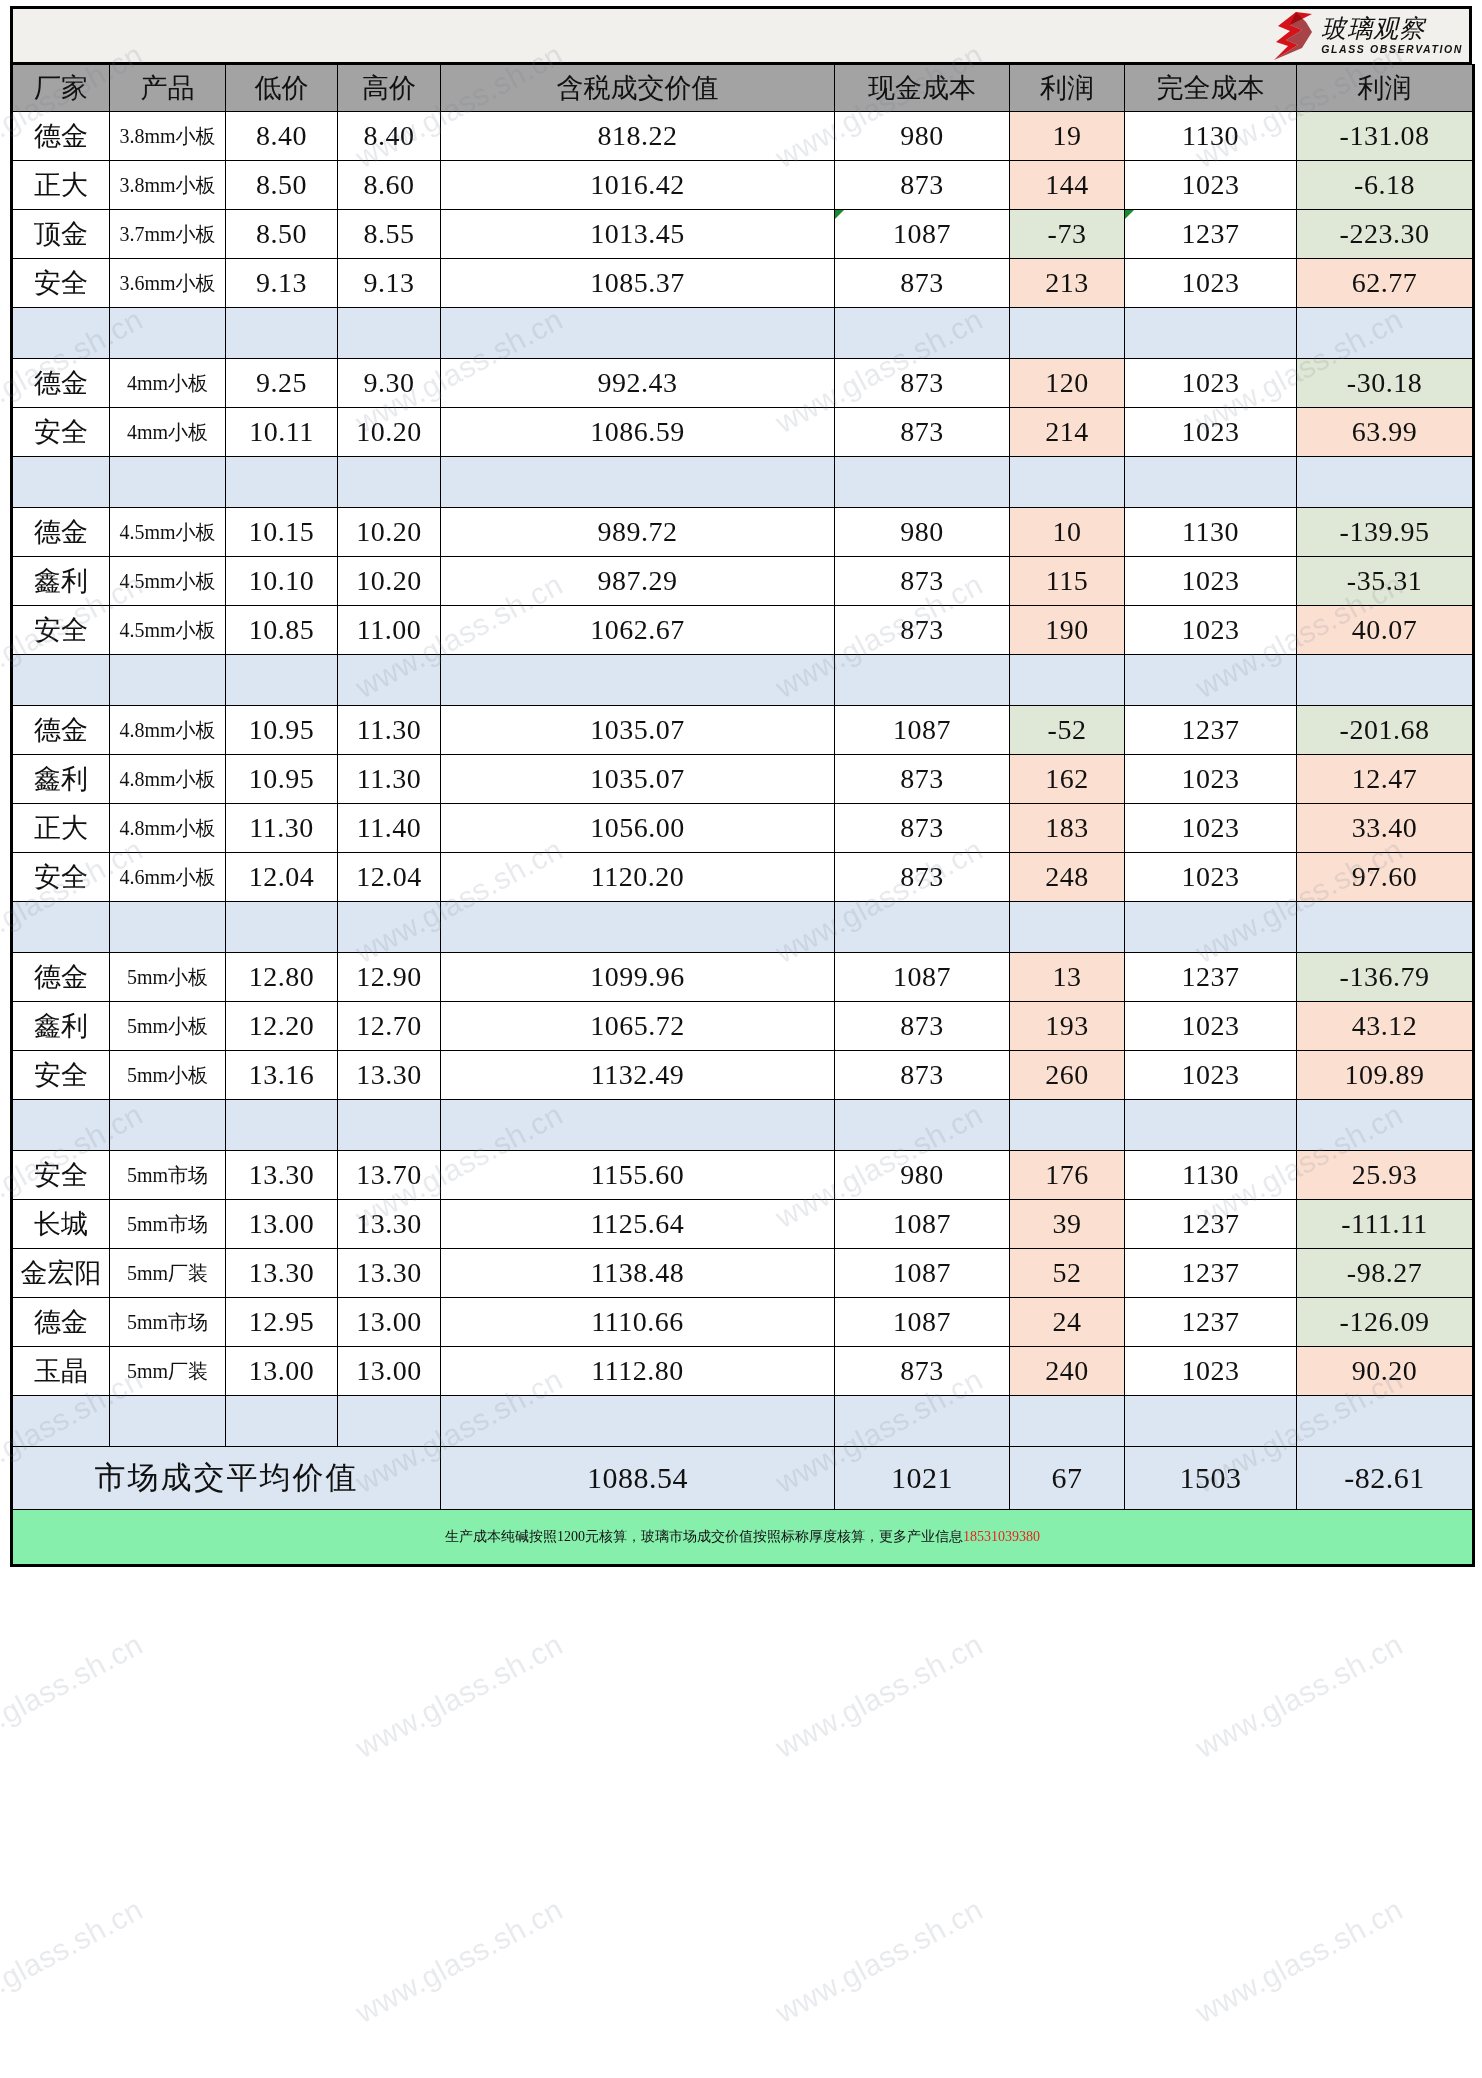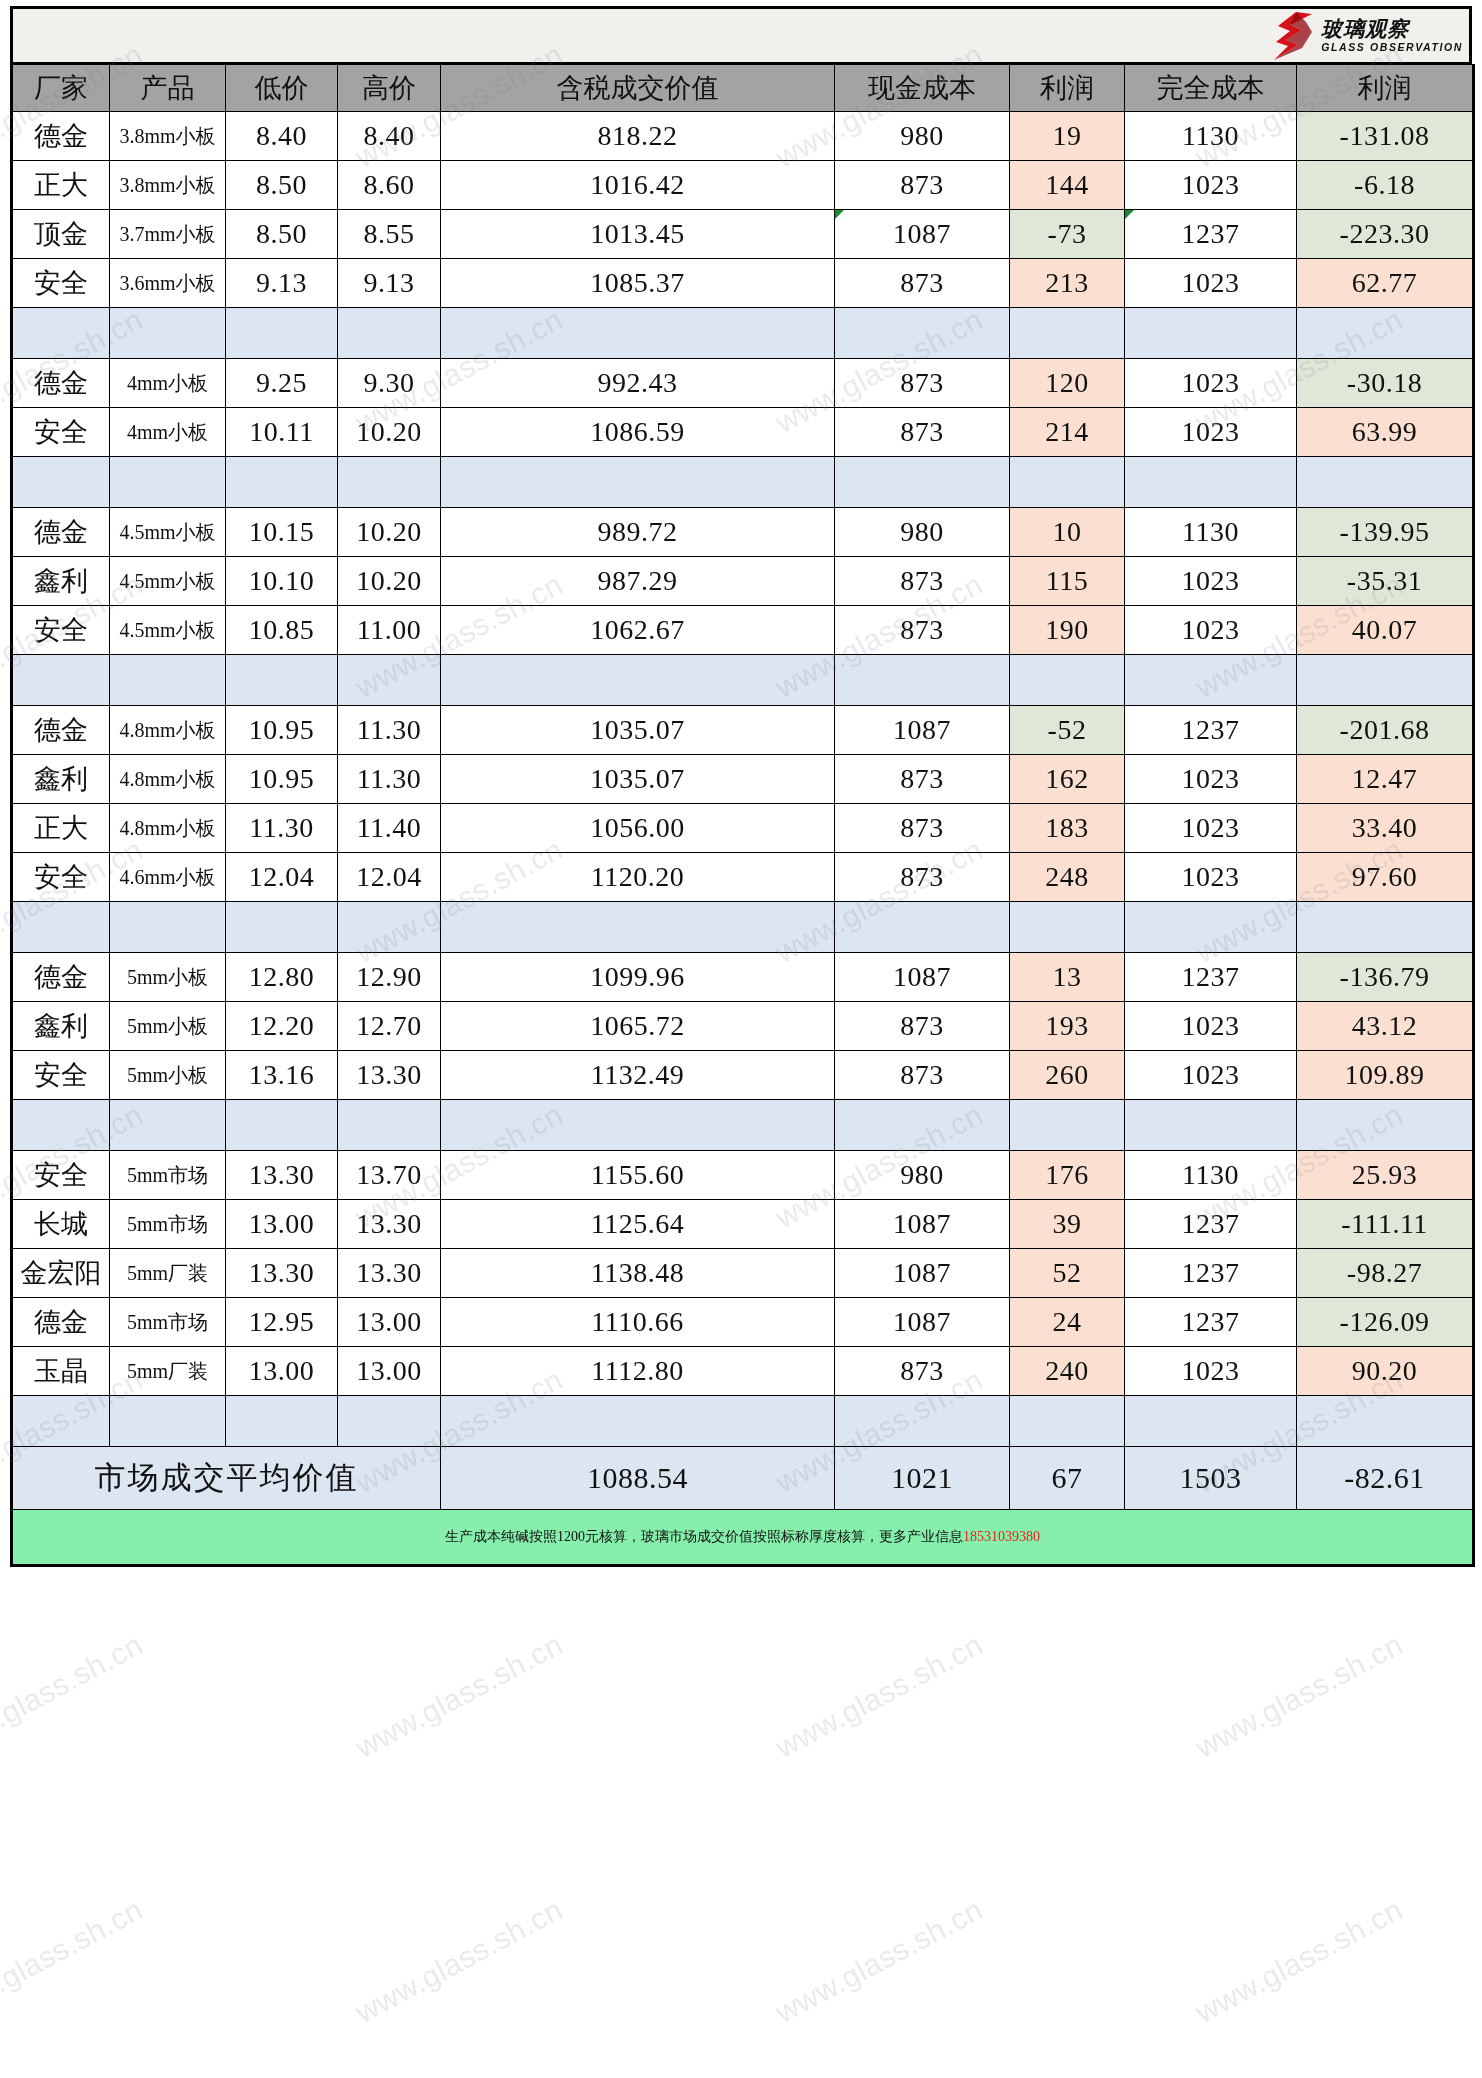--- a/index.html
+++ b/index.html
@@ -80,22 +80,22 @@
     flex: none;
   }
   #brand-words {
     display: flex;
     flex-direction: column;
     justify-content: center;
     line-height: 1;
   }
   #brand-cn {
     font-family: "Liberation Sans", sans-serif;
-    font-size: 21px;
-    font-weight: 700;
+    font-size: 25px;
+    font-weight: 400;
     color: #111;
     letter-spacing: 1px;
     font-style: italic;
   }
   #brand-en {
     font-family: "Liberation Sans", sans-serif;
     font-size: 10.5px;
     font-weight: 900;
     color: #111;
     letter-spacing: 1.6px;

